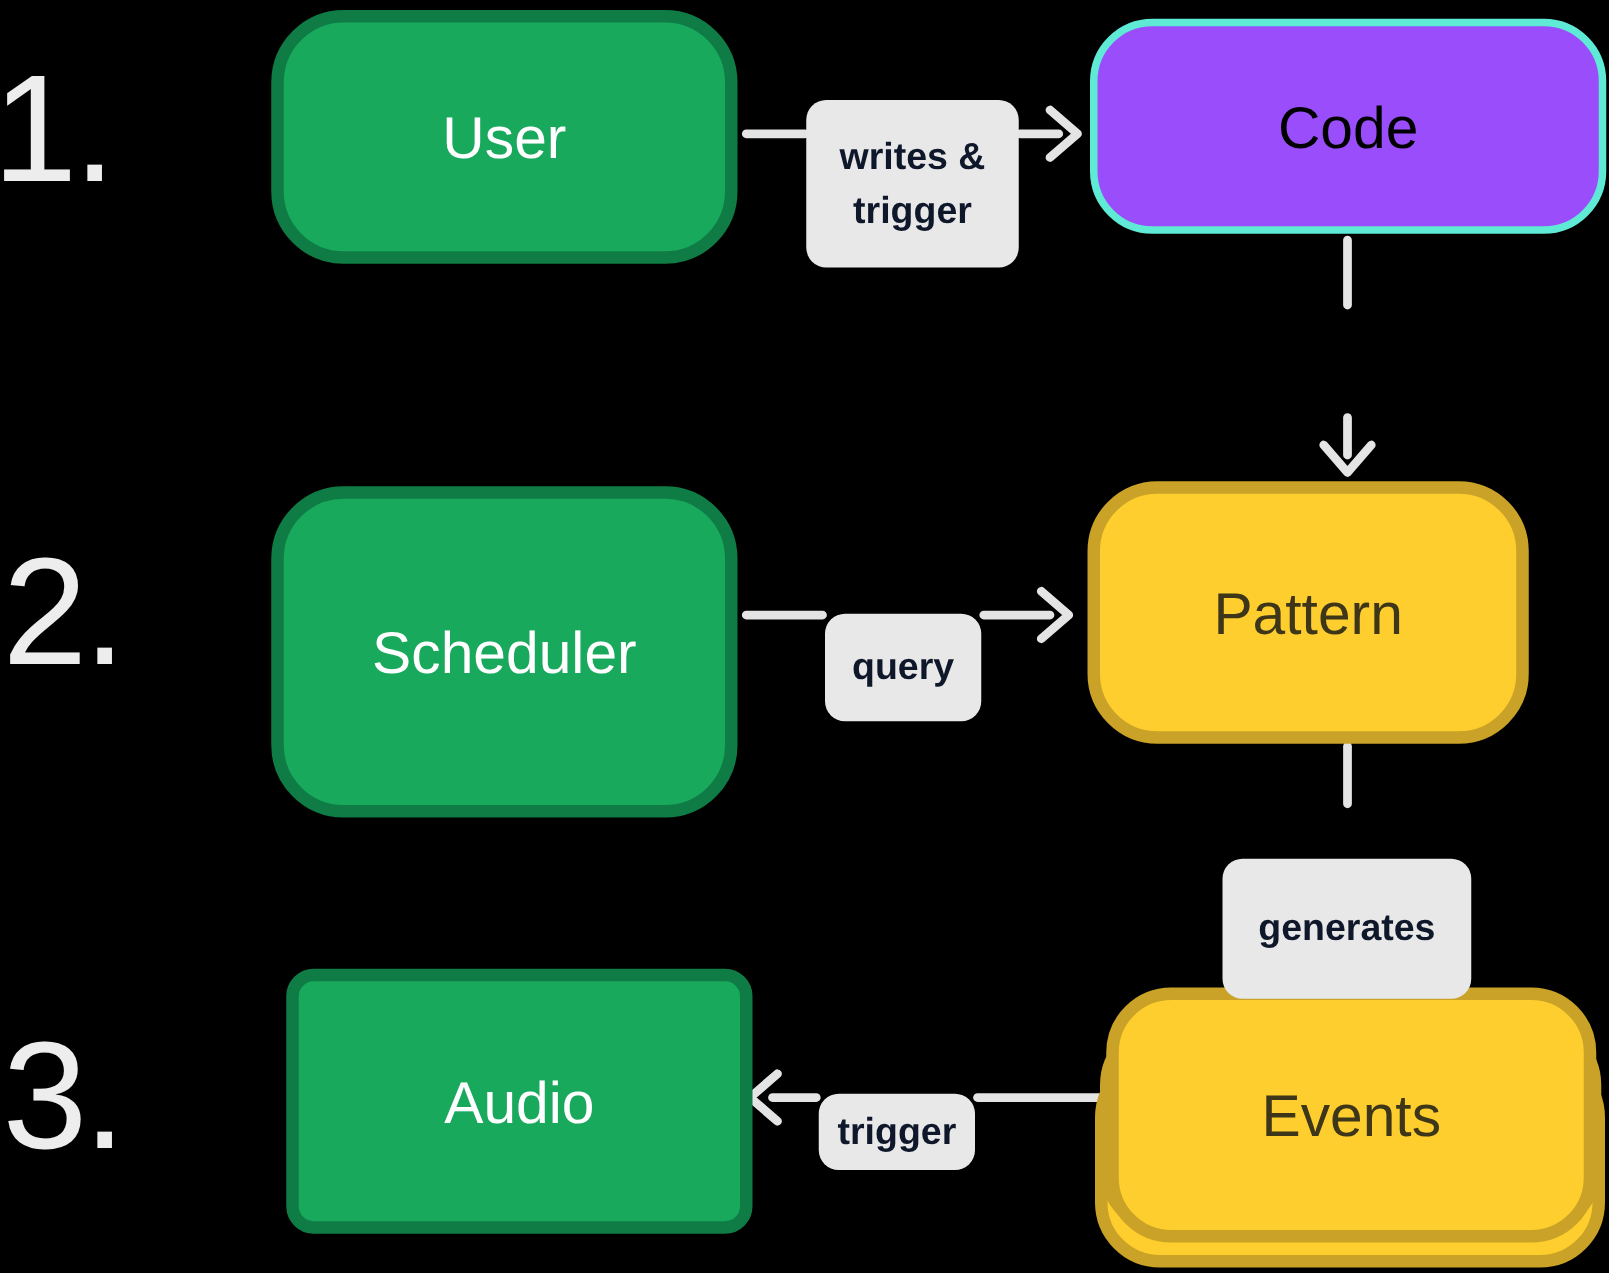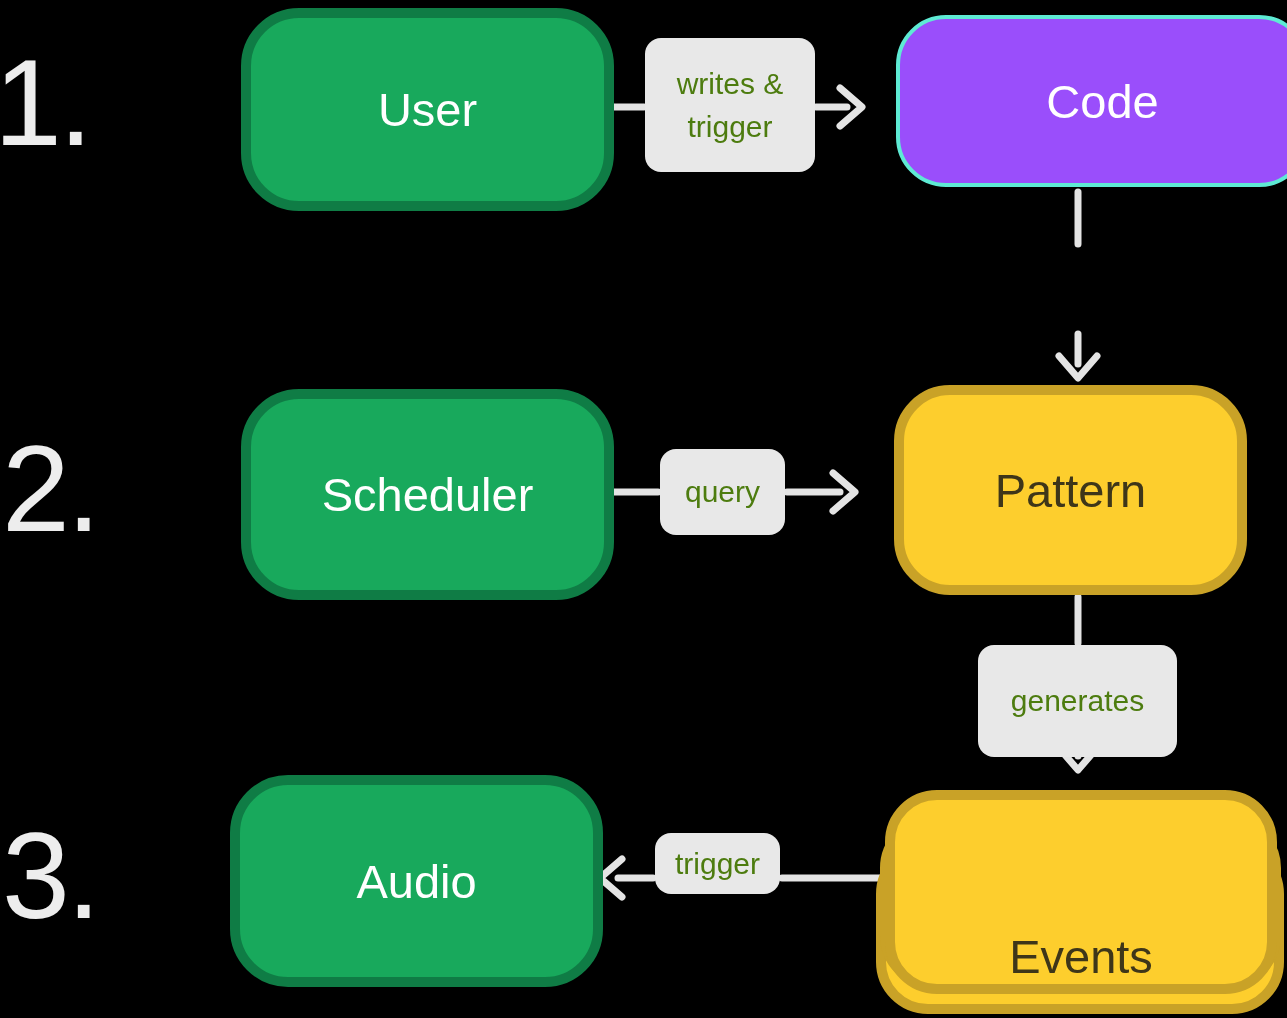--- a/index.html
+++ b/index.html
@@ -22,65 +22,65 @@
   .num.n1 { left: -6px; top: 42px; }
   .num.n2 { left: 2px;  top: 428px; }
   .num.n3 { left: 2px;  top: 815px; }
 
   .node {
     position: absolute;
     display: flex;
     align-items: center;
     justify-content: center;
     box-sizing: border-box;
-    margin-left: 24px;
   }
   .node .label { font-size: 47px; font-weight: 400; }
 
   .green  { background: #18a95c; border: 10px solid #0f7c45; border-radius: 58px; color: #ffffff; }
-  .purple { background: #9a4efb; border: 4px solid #5eead4; border-radius: 50px; color: #ffffff; }
+  .purple { background: #9a4efb; border: 6px solid #5eead4; border-radius: 50px; color: #000000; }
   .yellow { background: #fdce2d; border: 10px solid #c9a227; border-radius: 56px; color: #3e3619; }
 
   .node.user      { left: 217px; top: 8px;   width: 373px; height: 203px; }
   .node.code      { left: 872px; top: 15px;  width: 413px; height: 172px; }
-  .node.scheduler { left: 217px; top: 389px; width: 373px; height: 211px; }
+  .node.scheduler { left: 217px; top: 389px; width: 373px; height: 265px; }
   .node.pattern   { left: 870px; top: 385px; width: 353px; height: 210px; }
-  .node.audio     { left: 206px; top: 775px; width: 373px; height: 212px; }
+  .node.audio     { left: 229px; top: 775px; width: 373px; height: 212px; border-radius: 22px; }
 
   .stack { position: absolute; left: 876px; top: 790px; width: 410px; height: 228px; }
   .stack .layer {
     position: absolute;
     box-sizing: border-box;
     background: #fdce2d;
     border: 10px solid #c9a227;
     border-radius: 52px;
   }
   .stack .l3 { left: 0;   top: 52px; width: 408px; height: 172px; }
   .stack .l2 { left: 4px; top: 26px; width: 401px; height: 172px; }
   .stack .l1 {
     left: 9px; top: 0; width: 392px; height: 204px;
-    display: flex; align-items: flex-end; justify-content: center;
+    display: flex; align-items: center; justify-content: center;
     color: #3e3619;
   }
   .stack .l1 .label { font-size: 47px; font-weight: 400; }
 
   .chip {
     position: absolute;
     background: #e8e8e8;
     border-radius: 16px;
     display: flex;
     flex-direction: column;
     align-items: center;
     justify-content: center;
-    color: #4d7c0f;
-    font-weight: 400;
+    color: #0f172a;
+    font-weight: 700;
     font-size: 30px;
     line-height: 1.45;
     text-align: center;
     box-sizing: border-box;
+    margin-top: 42px;
   }
   .chip.writes    { left: 645px; top: 38px;  width: 170px; height: 134px; }
   .chip.transpile { left: 941px; top: 246px; width: 274px; height: 86px; }
   .chip.query     { left: 660px; top: 449px; width: 125px; height: 86px; }
   .chip.generates { left: 978px; top: 645px; width: 199px; height: 112px; }
   .chip.trigger   { left: 655px; top: 833px; width: 125px; height: 61px; }
 
   svg.arrows { position: absolute; left: 0; top: 0; width: 1287px; height: 1018px; }
   svg.arrows * { stroke: #e4e4e4; stroke-width: 7; fill: none; stroke-linecap: round; stroke-linejoin: round; }
 </style>

